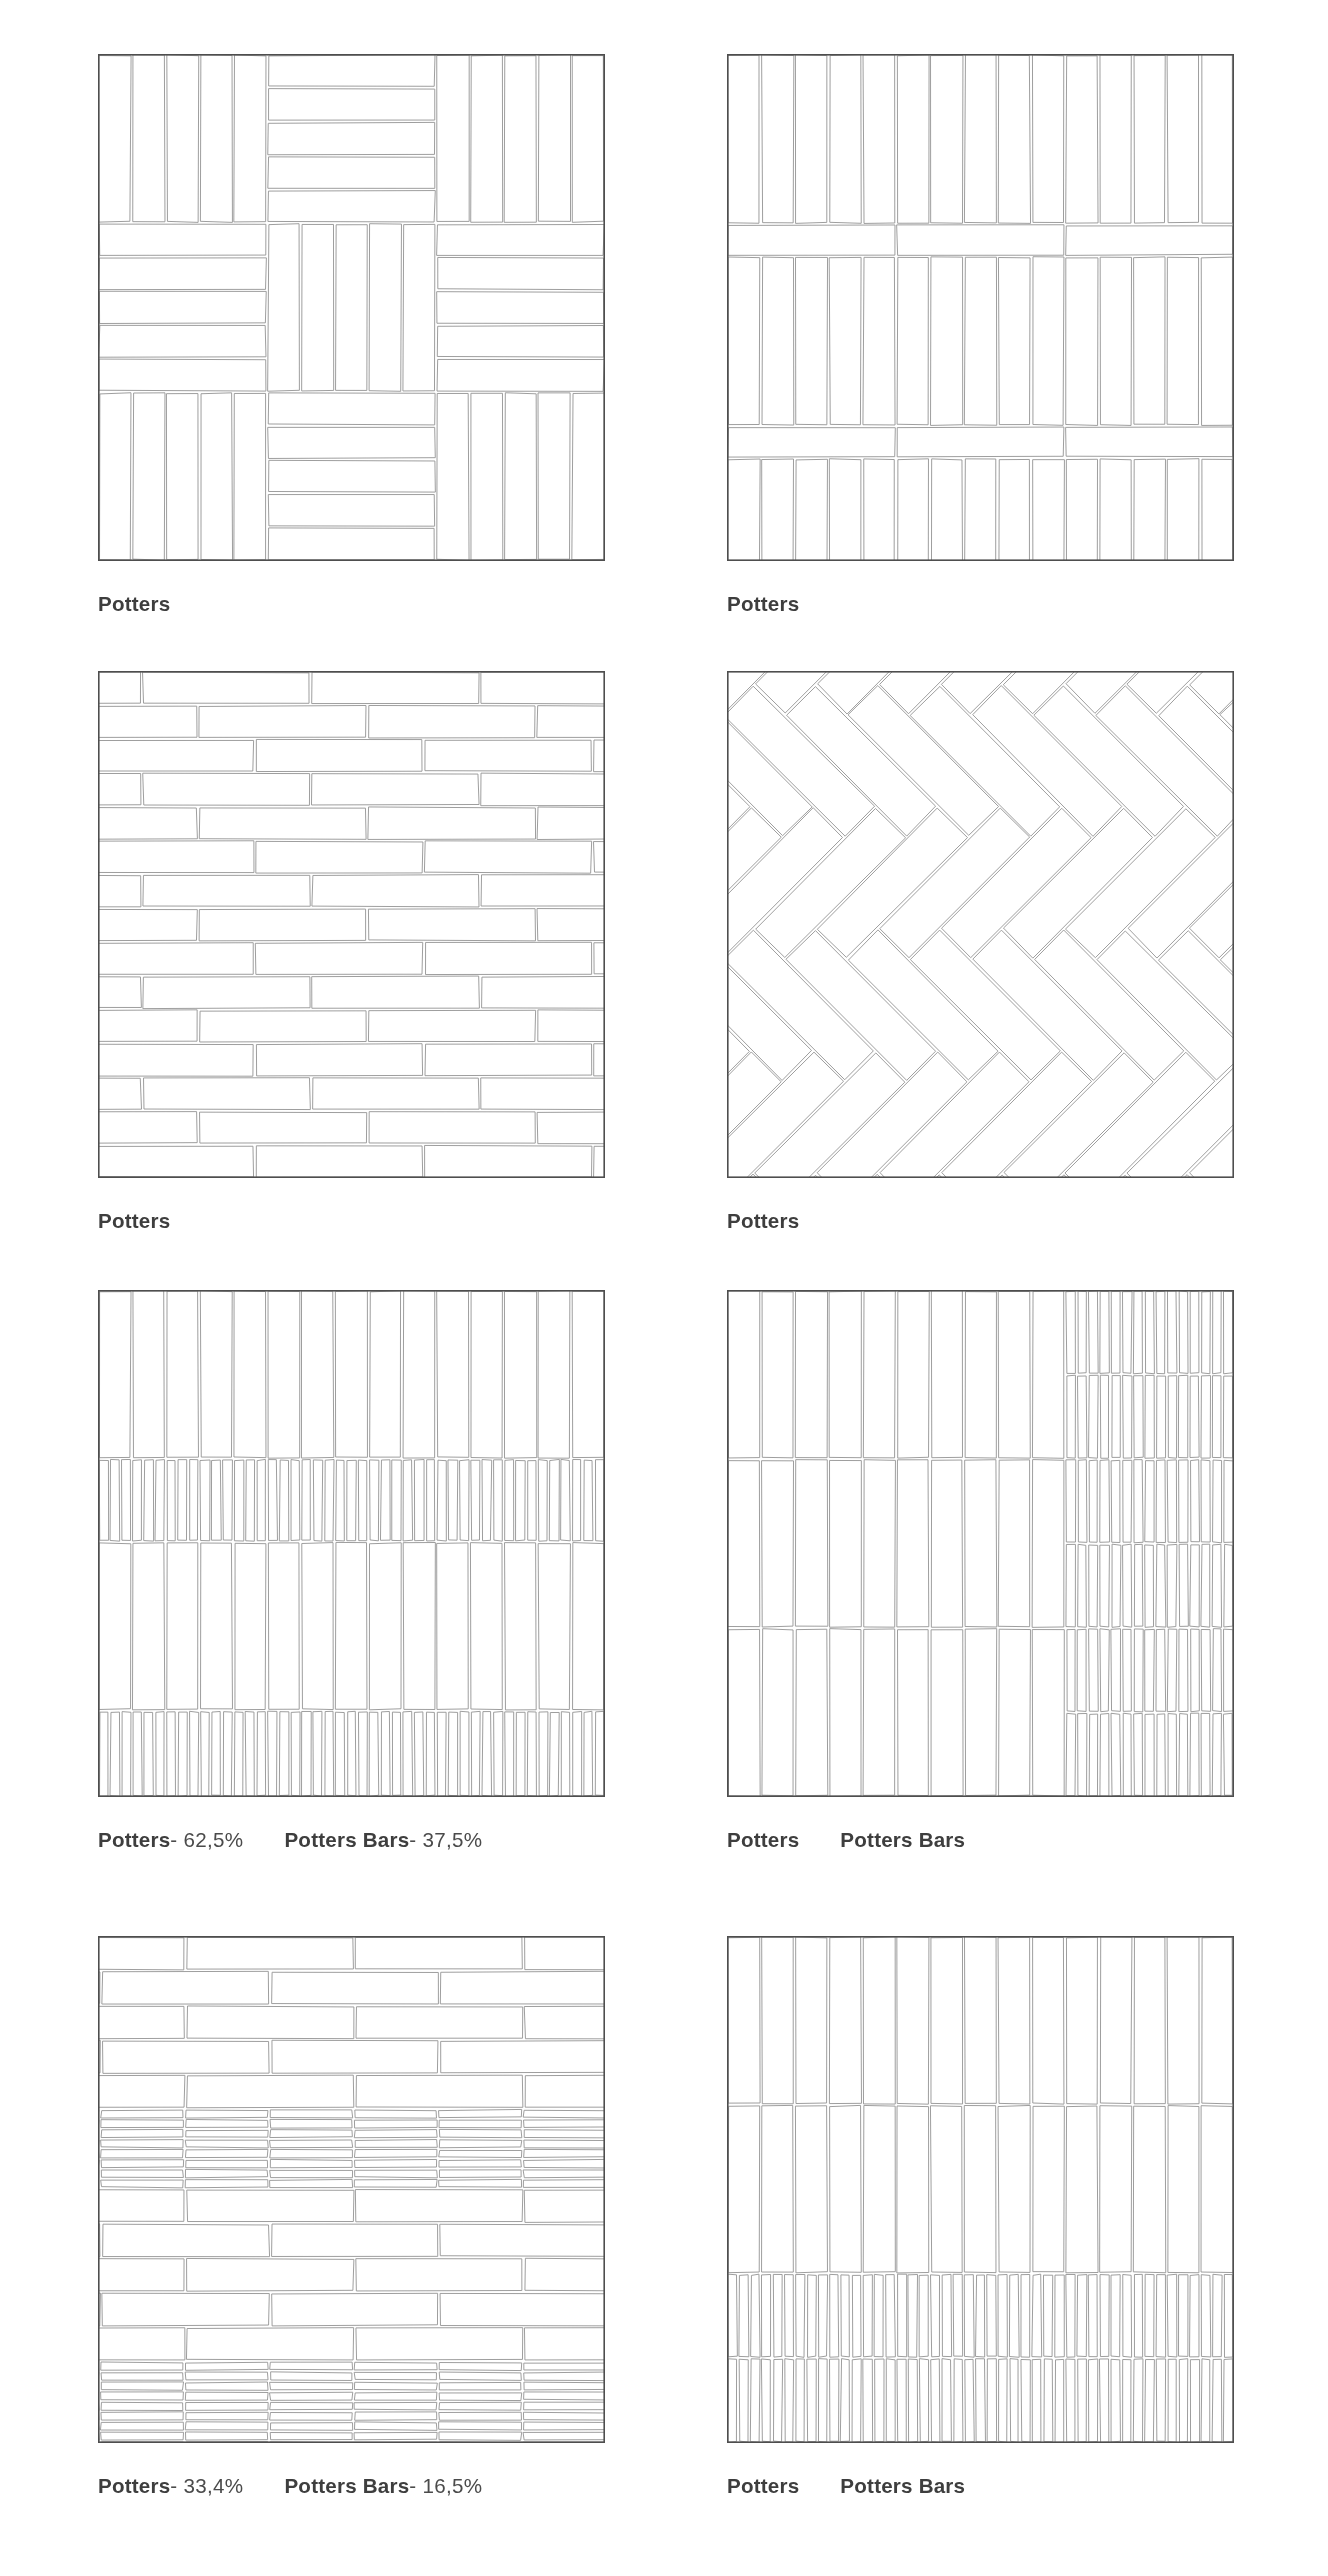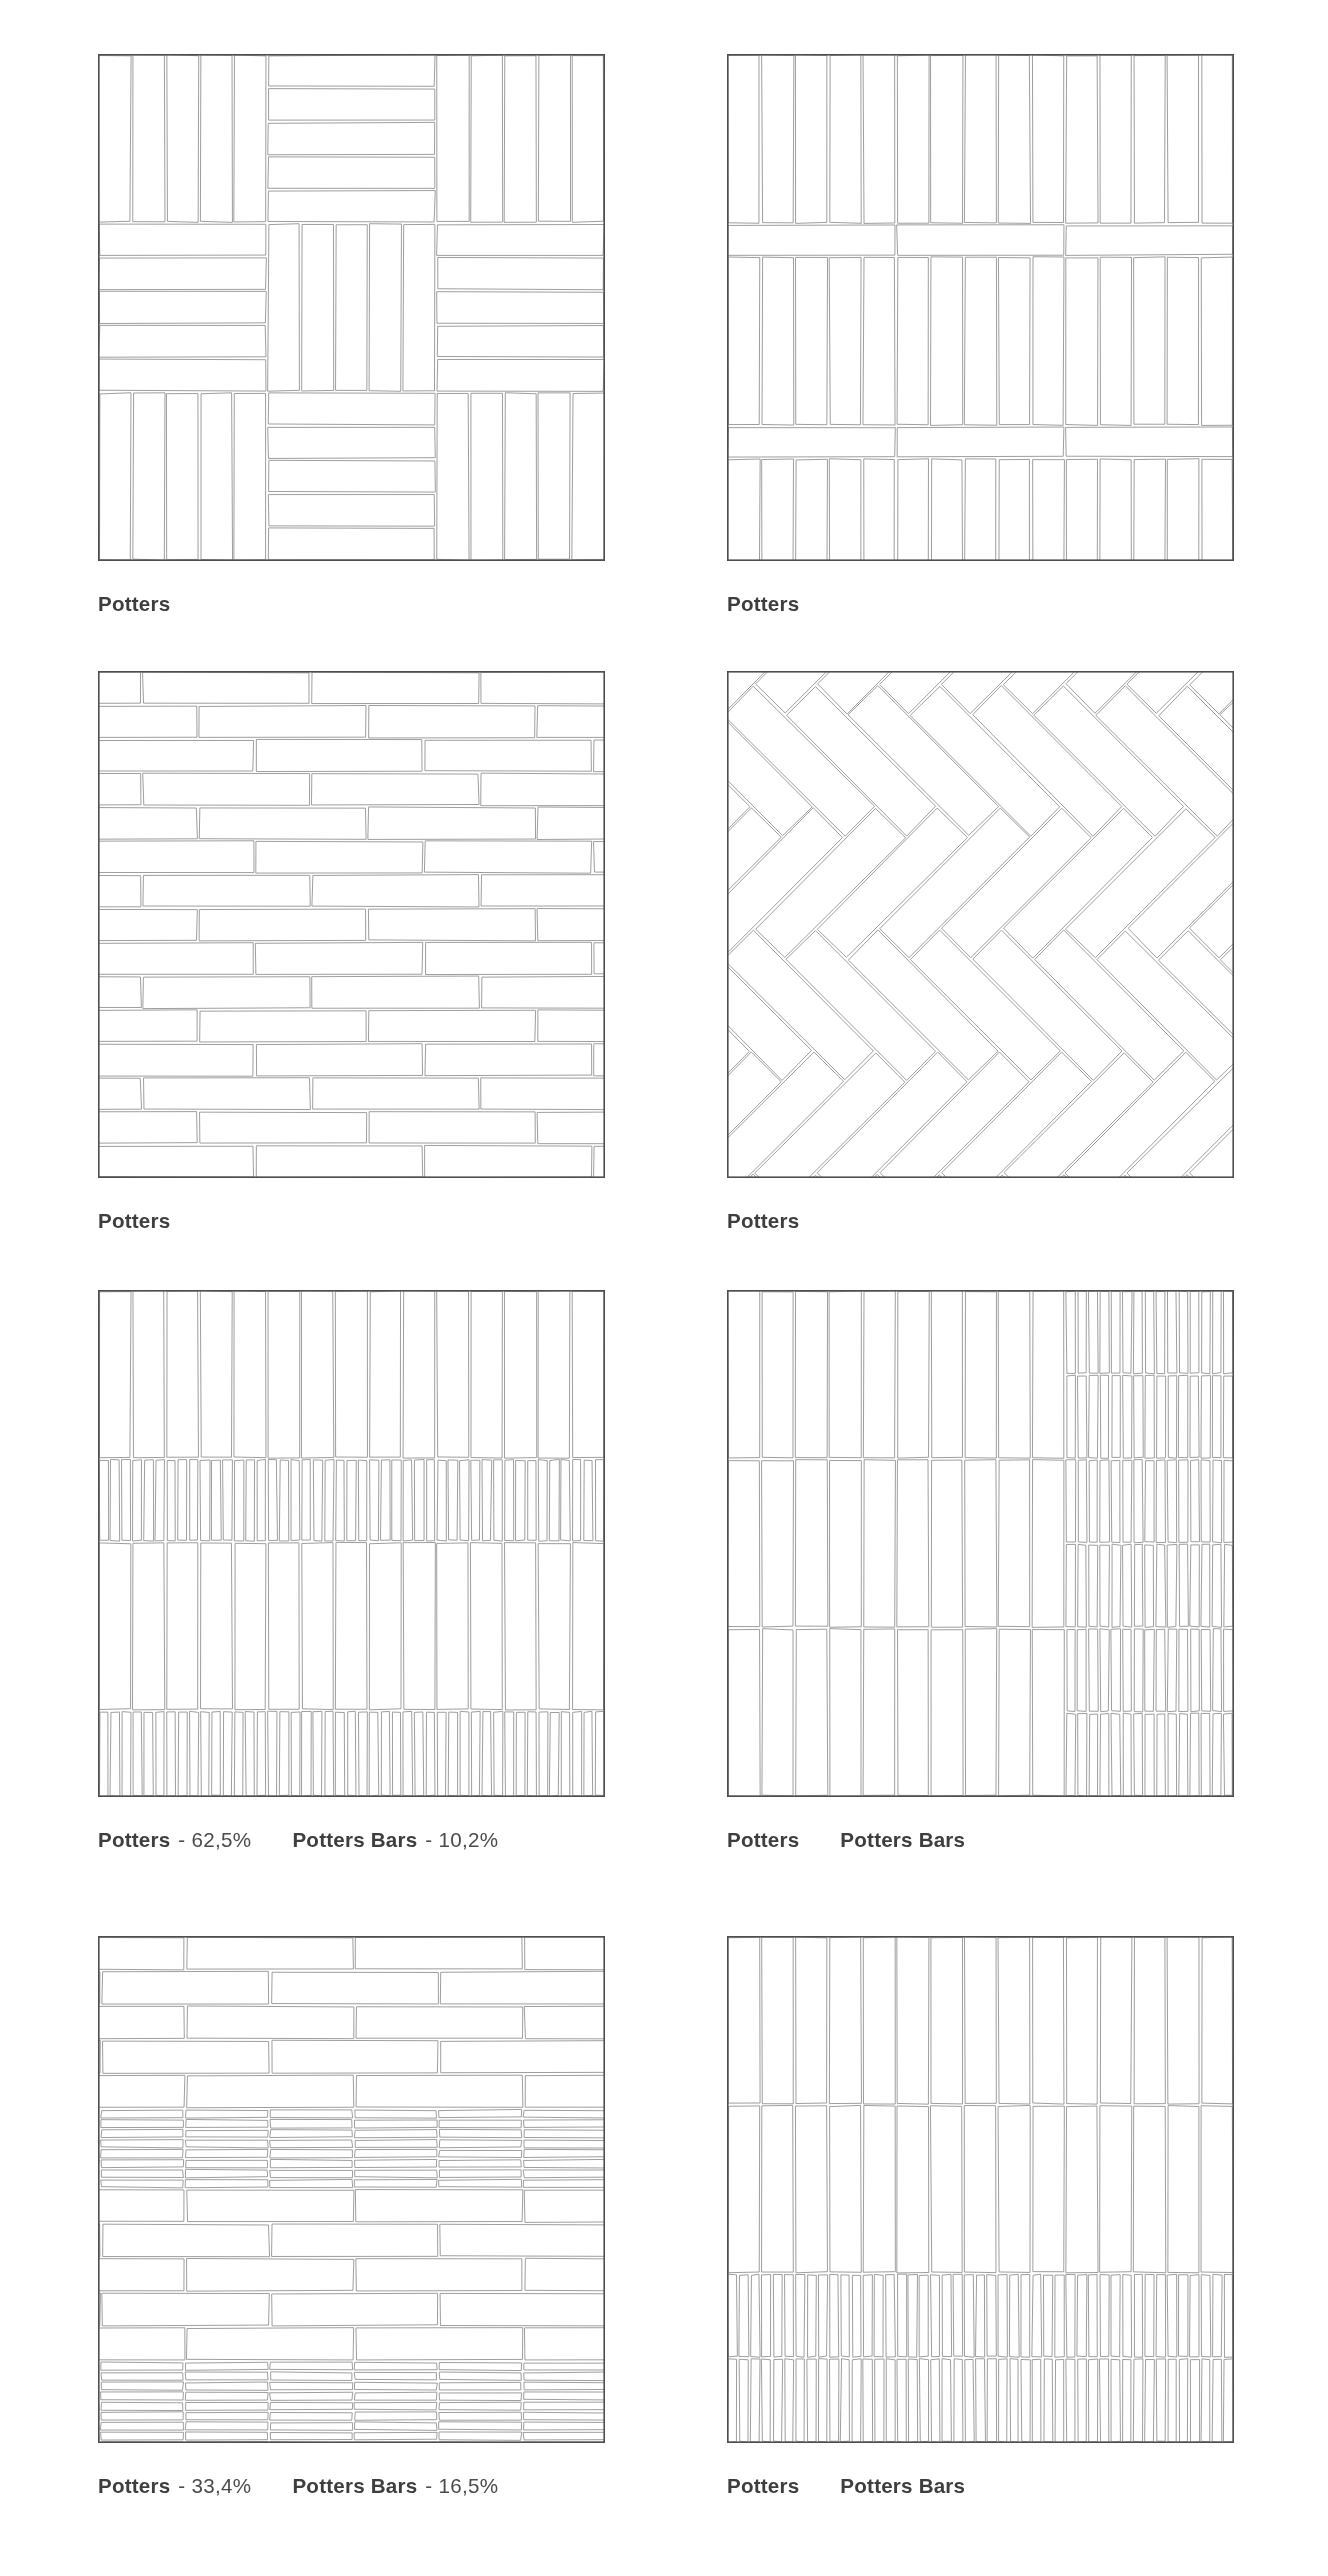--- a/index.html
+++ b/index.html
@@ -24,21 +24,21 @@
   .nm{
     font-weight:bold;
     font-size:20.6px;
     color:#3e3e3e;
     letter-spacing:0.2px;
   }
   .val{
     font-weight:normal;
     font-size:20.6px;
     color:#4b4b4b;
-    margin-left:8px;
+    margin-left:0;
     letter-spacing:0.3px;
   }
 </style>
 </head>
 <body>
 
 <div class="page">
 
   <div class="card" style="left:98px;top:54px">
     <svg class="swatch" viewBox="0 0 763 763">
@@ -470,21 +470,21 @@
         </g>
         <rect x="1.2" y="1.2" width="760.6" height="760.6" fill="none" stroke="#4e4e4e" stroke-width="2.4"></rect>
       </svg>
     <div class="caption">
       <span class="pair">
         <span class="nm">Potters</span>
         <span class="val">- 62,5%</span>
       </span>
       <span class="pair">
         <span class="nm">Potters Bars</span>
-        <span class="val">- 10,2%</span>
+        <span class="val">- 37,5%</span>
       </span>
     </div>
   </div>
 
   <div class="card" style="left:727px;top:1290px">
     <svg class="swatch" viewBox="0 0 763 763">
         <defs>
           <clipPath id="swclip5">
             <rect x="0" y="0" width="763" height="763"></rect>
           </clipPath>

